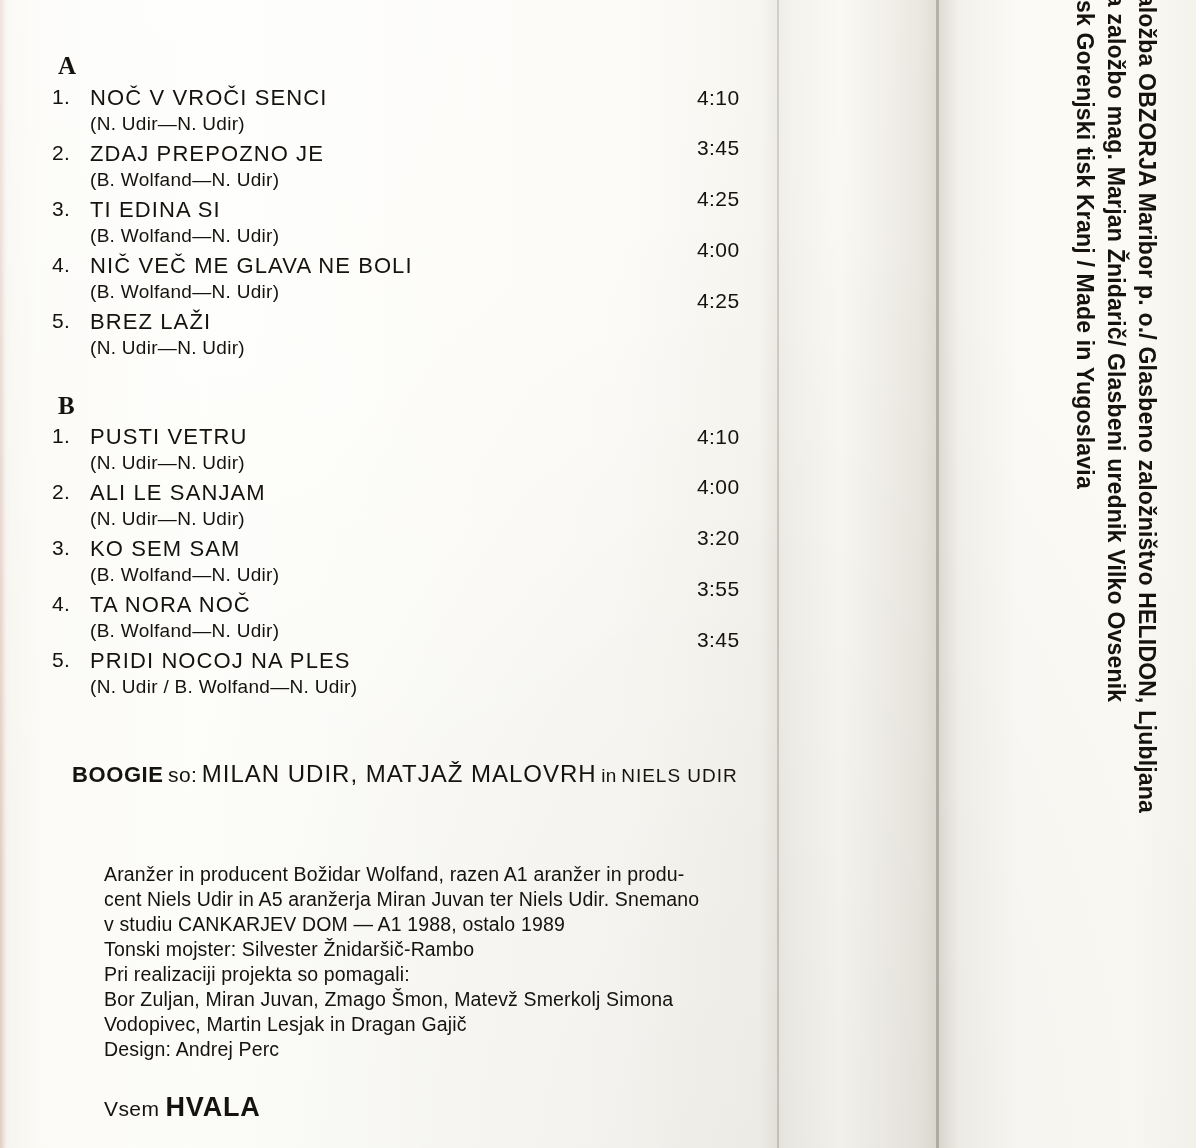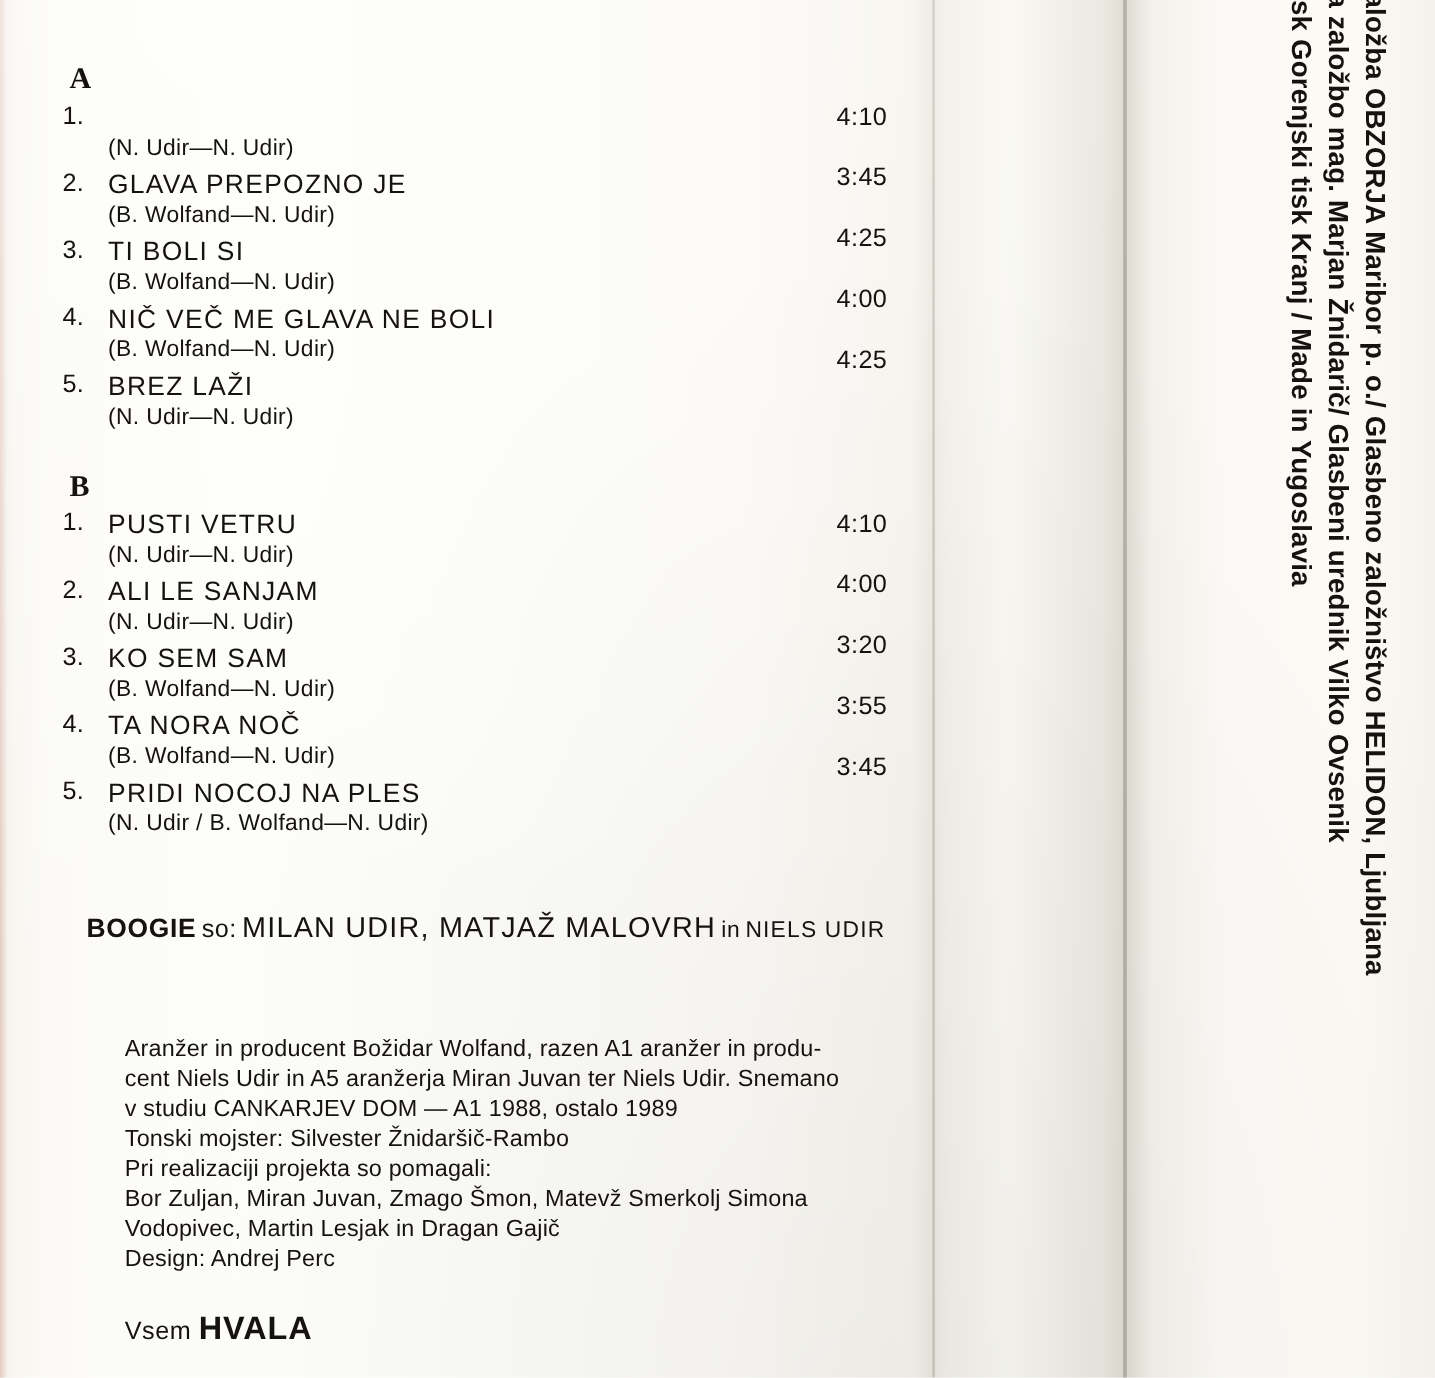--- a/index.html
+++ b/index.html
@@ -208,32 +208,33 @@
   <div class="fold f1"></div>
   <div class="fold f2"></div>
 </div>
 
 <div id="main-panel">
 
   <div id="side-a-label" class="side-label">A</div>
   <div id="side-a-tracks" class="track-list">
     <div class="track">
       <span class="tr-num">1.</span>
+      <span class="tr-title">NOČ V VROČI SENCI</span>
       <span class="tr-credit">(N. Udir—N. Udir)</span>
       <span class="tr-time">4:10</span>
     </div>
     <div class="track">
       <span class="tr-num">2.</span>
-      <span class="tr-title">GLAVA PREPOZNO JE</span>
+      <span class="tr-title">ZDAJ PREPOZNO JE</span>
       <span class="tr-credit">(B. Wolfand—N. Udir)</span>
       <span class="tr-time">3:45</span>
     </div>
     <div class="track">
       <span class="tr-num">3.</span>
-      <span class="tr-title">TI BOLI SI</span>
+      <span class="tr-title">TI EDINA SI</span>
       <span class="tr-credit">(B. Wolfand—N. Udir)</span>
       <span class="tr-time">4:25</span>
     </div>
     <div class="track">
       <span class="tr-num">4.</span>
       <span class="tr-title">NIČ VEČ ME GLAVA NE BOLI</span>
       <span class="tr-credit">(B. Wolfand—N. Udir)</span>
       <span class="tr-time">4:00</span>
     </div>
     <div class="track">

